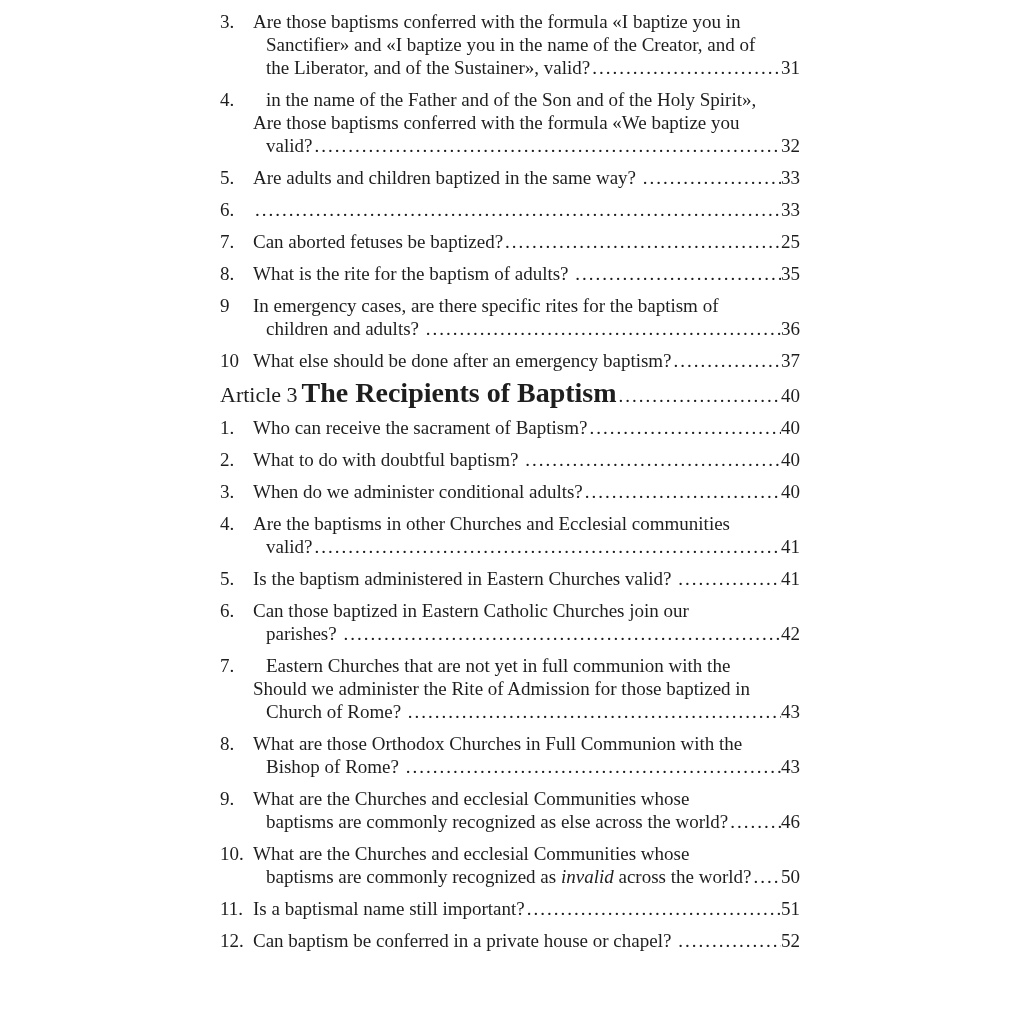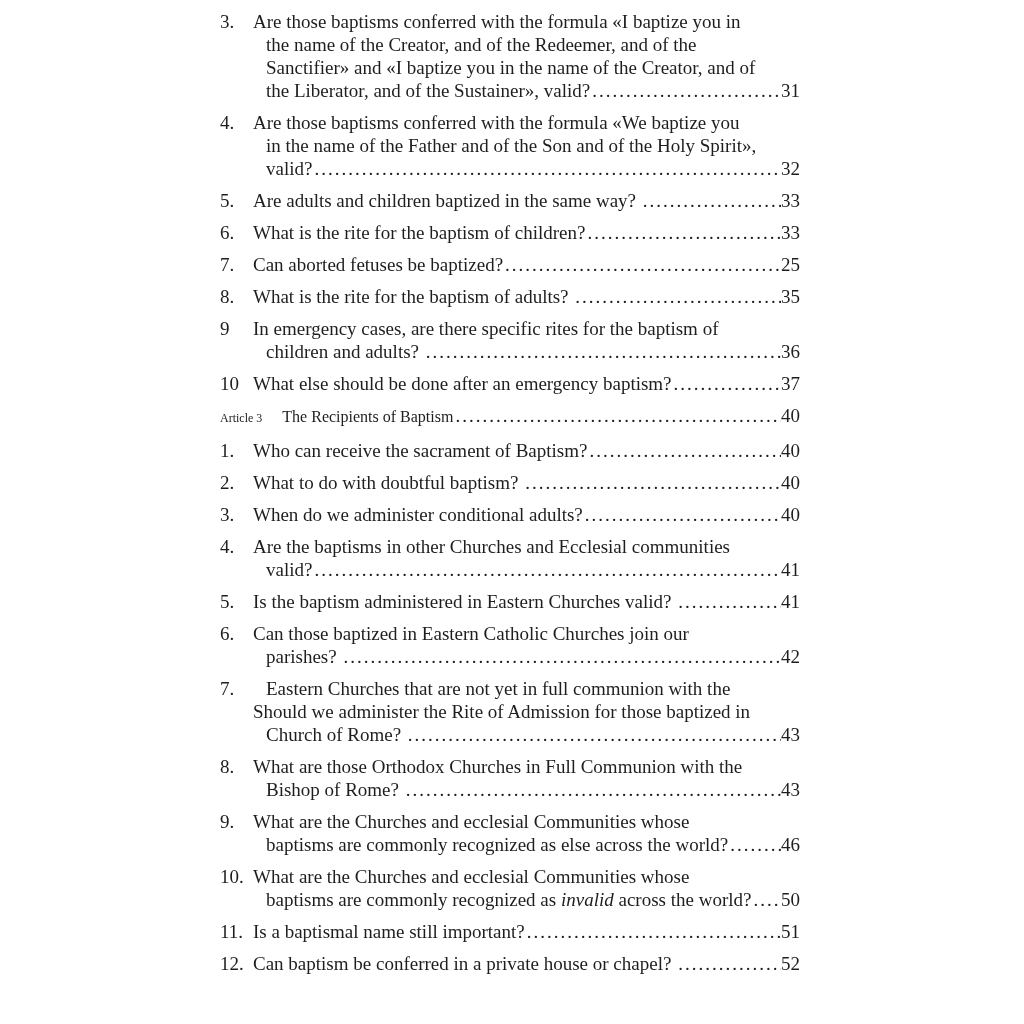--- a/index.html
+++ b/index.html
@@ -57,54 +57,54 @@
   }
   .page-ref {
     flex-shrink: 0;
   }
   .heading-row {
     display: flex;
     align-items: baseline;
     margin-bottom: 9px;
   }
   .article-label {
-    font-size: 12px;
-    margin-right: 20px;
+    font-size: 22px;
+    margin-right: 4px;
     flex-shrink: 0;
   }
   .article-title {
-    font-size: 16px;
+    font-size: 28px;
     white-space: pre;
     flex-shrink: 0;
+    font-weight: bold;
   }
   .it { font-style: italic; }
 </style>
 </head>
 <body>
 
 <div class="sheet">
   <div class="toc">
       <div class="entry">
         <span class="num">3.</span>
         <div class="body">
           <div class="line"><span class="txt">Are those baptisms conferred with the formula «I baptize you in</span></div>
-          <div class="line cont"><span class="txt">the name of the Creator, and of the Redeemer, and of the</span></div>
           <div class="line cont"><span class="txt">Sanctifier» and «I baptize you in the name of the Creator, and of</span></div>
           <div class="line cont last">
             <span class="txt">the Liberator, and of the Sustainer», valid?</span>
             <span class="dots">................................................................................................................................................................................................................................................</span>
             <span class="page-ref">31</span>
           </div>
         </div>
       </div>
       <div class="entry">
         <span class="num">4.</span>
         <div class="body">
+          <div class="line cont"><span class="txt">in the name of the Father and of the Son and of the Holy Spirit»,</span></div>
           <div class="line"><span class="txt">Are those baptisms conferred with the formula «We baptize you</span></div>
-          <div class="line cont"><span class="txt">in the name of the Father and of the Son and of the Holy Spirit»,</span></div>
           <div class="line cont last">
             <span class="txt">valid?</span>
             <span class="dots">................................................................................................................................................................................................................................................</span>
             <span class="page-ref">32</span>
           </div>
         </div>
       </div>
       <div class="entry">
         <span class="num">5.</span>
         <div class="body">
@@ -112,21 +112,20 @@
             <span class="txt">Are adults and children baptized in the same way? </span>
             <span class="dots">................................................................................................................................................................................................................................................</span>
             <span class="page-ref">33</span>
           </div>
         </div>
       </div>
       <div class="entry">
         <span class="num">6.</span>
         <div class="body">
           <div class="line last">
-            <span class="txt">What is the rite for the baptism of children?</span>
             <span class="dots">................................................................................................................................................................................................................................................</span>
             <span class="page-ref">33</span>
           </div>
         </div>
       </div>
       <div class="entry">
         <span class="num">7.</span>
         <div class="body">
           <div class="line last">
             <span class="txt">Can aborted fetuses be baptized?</span>

